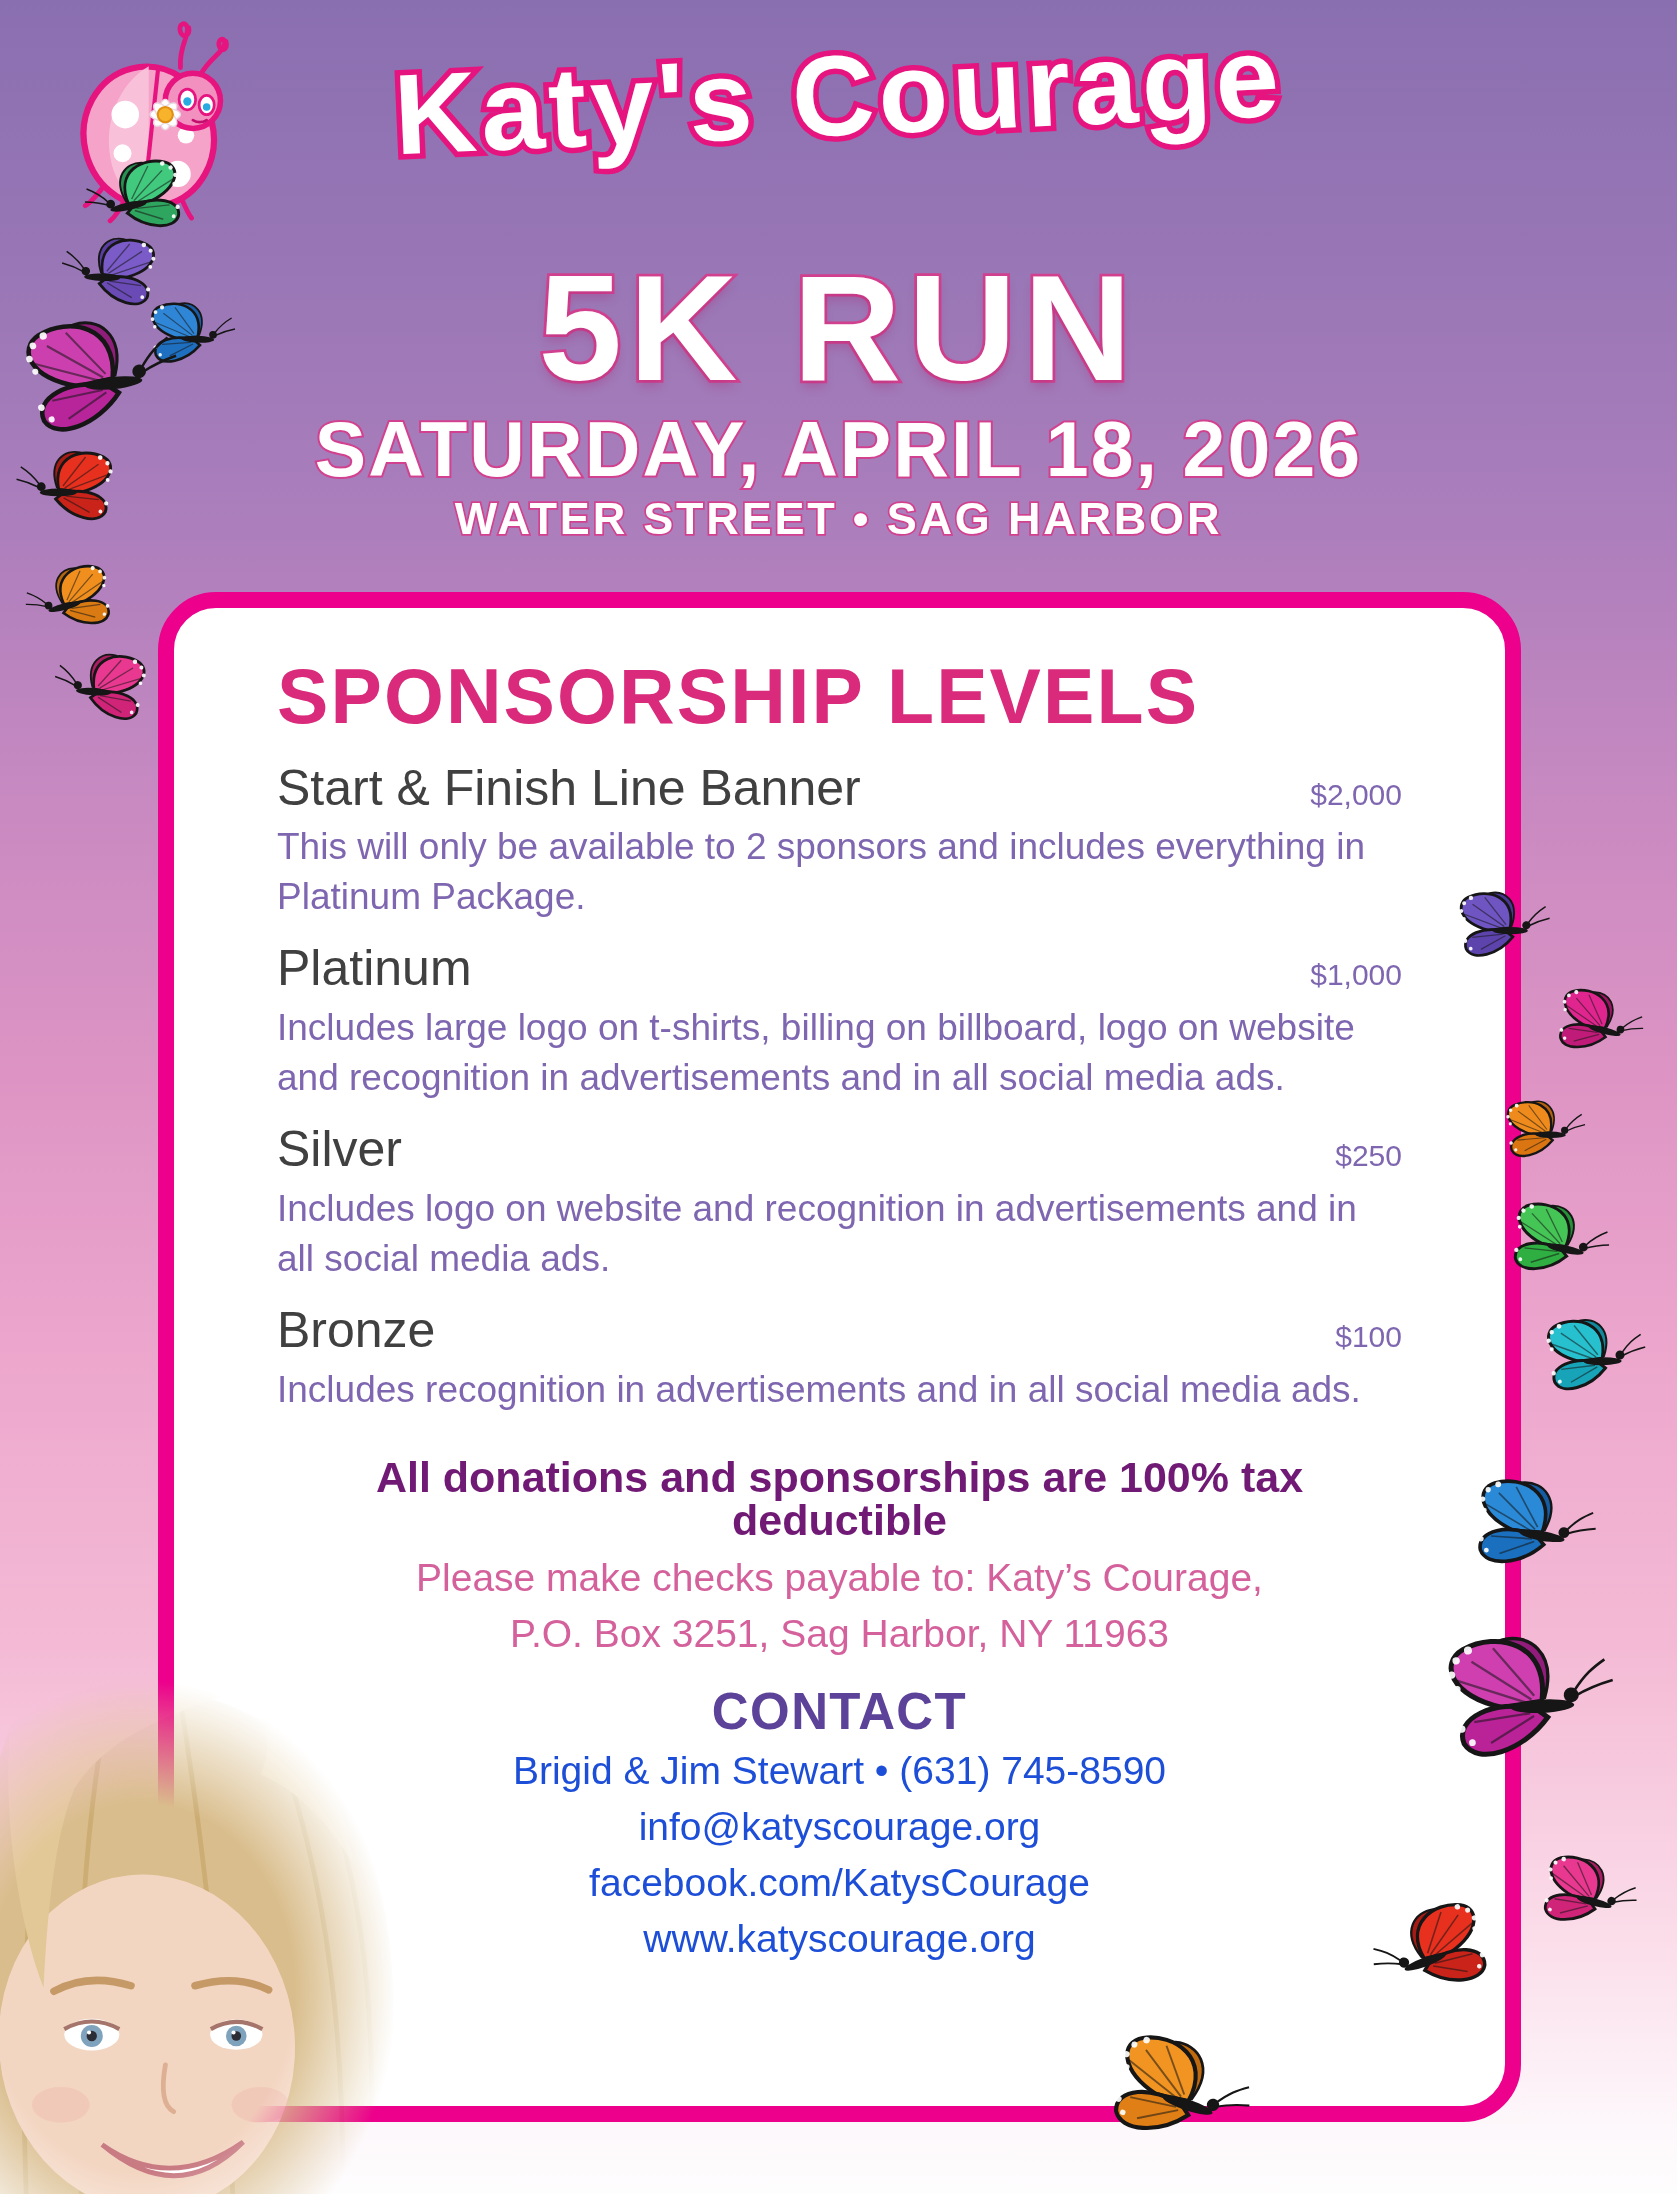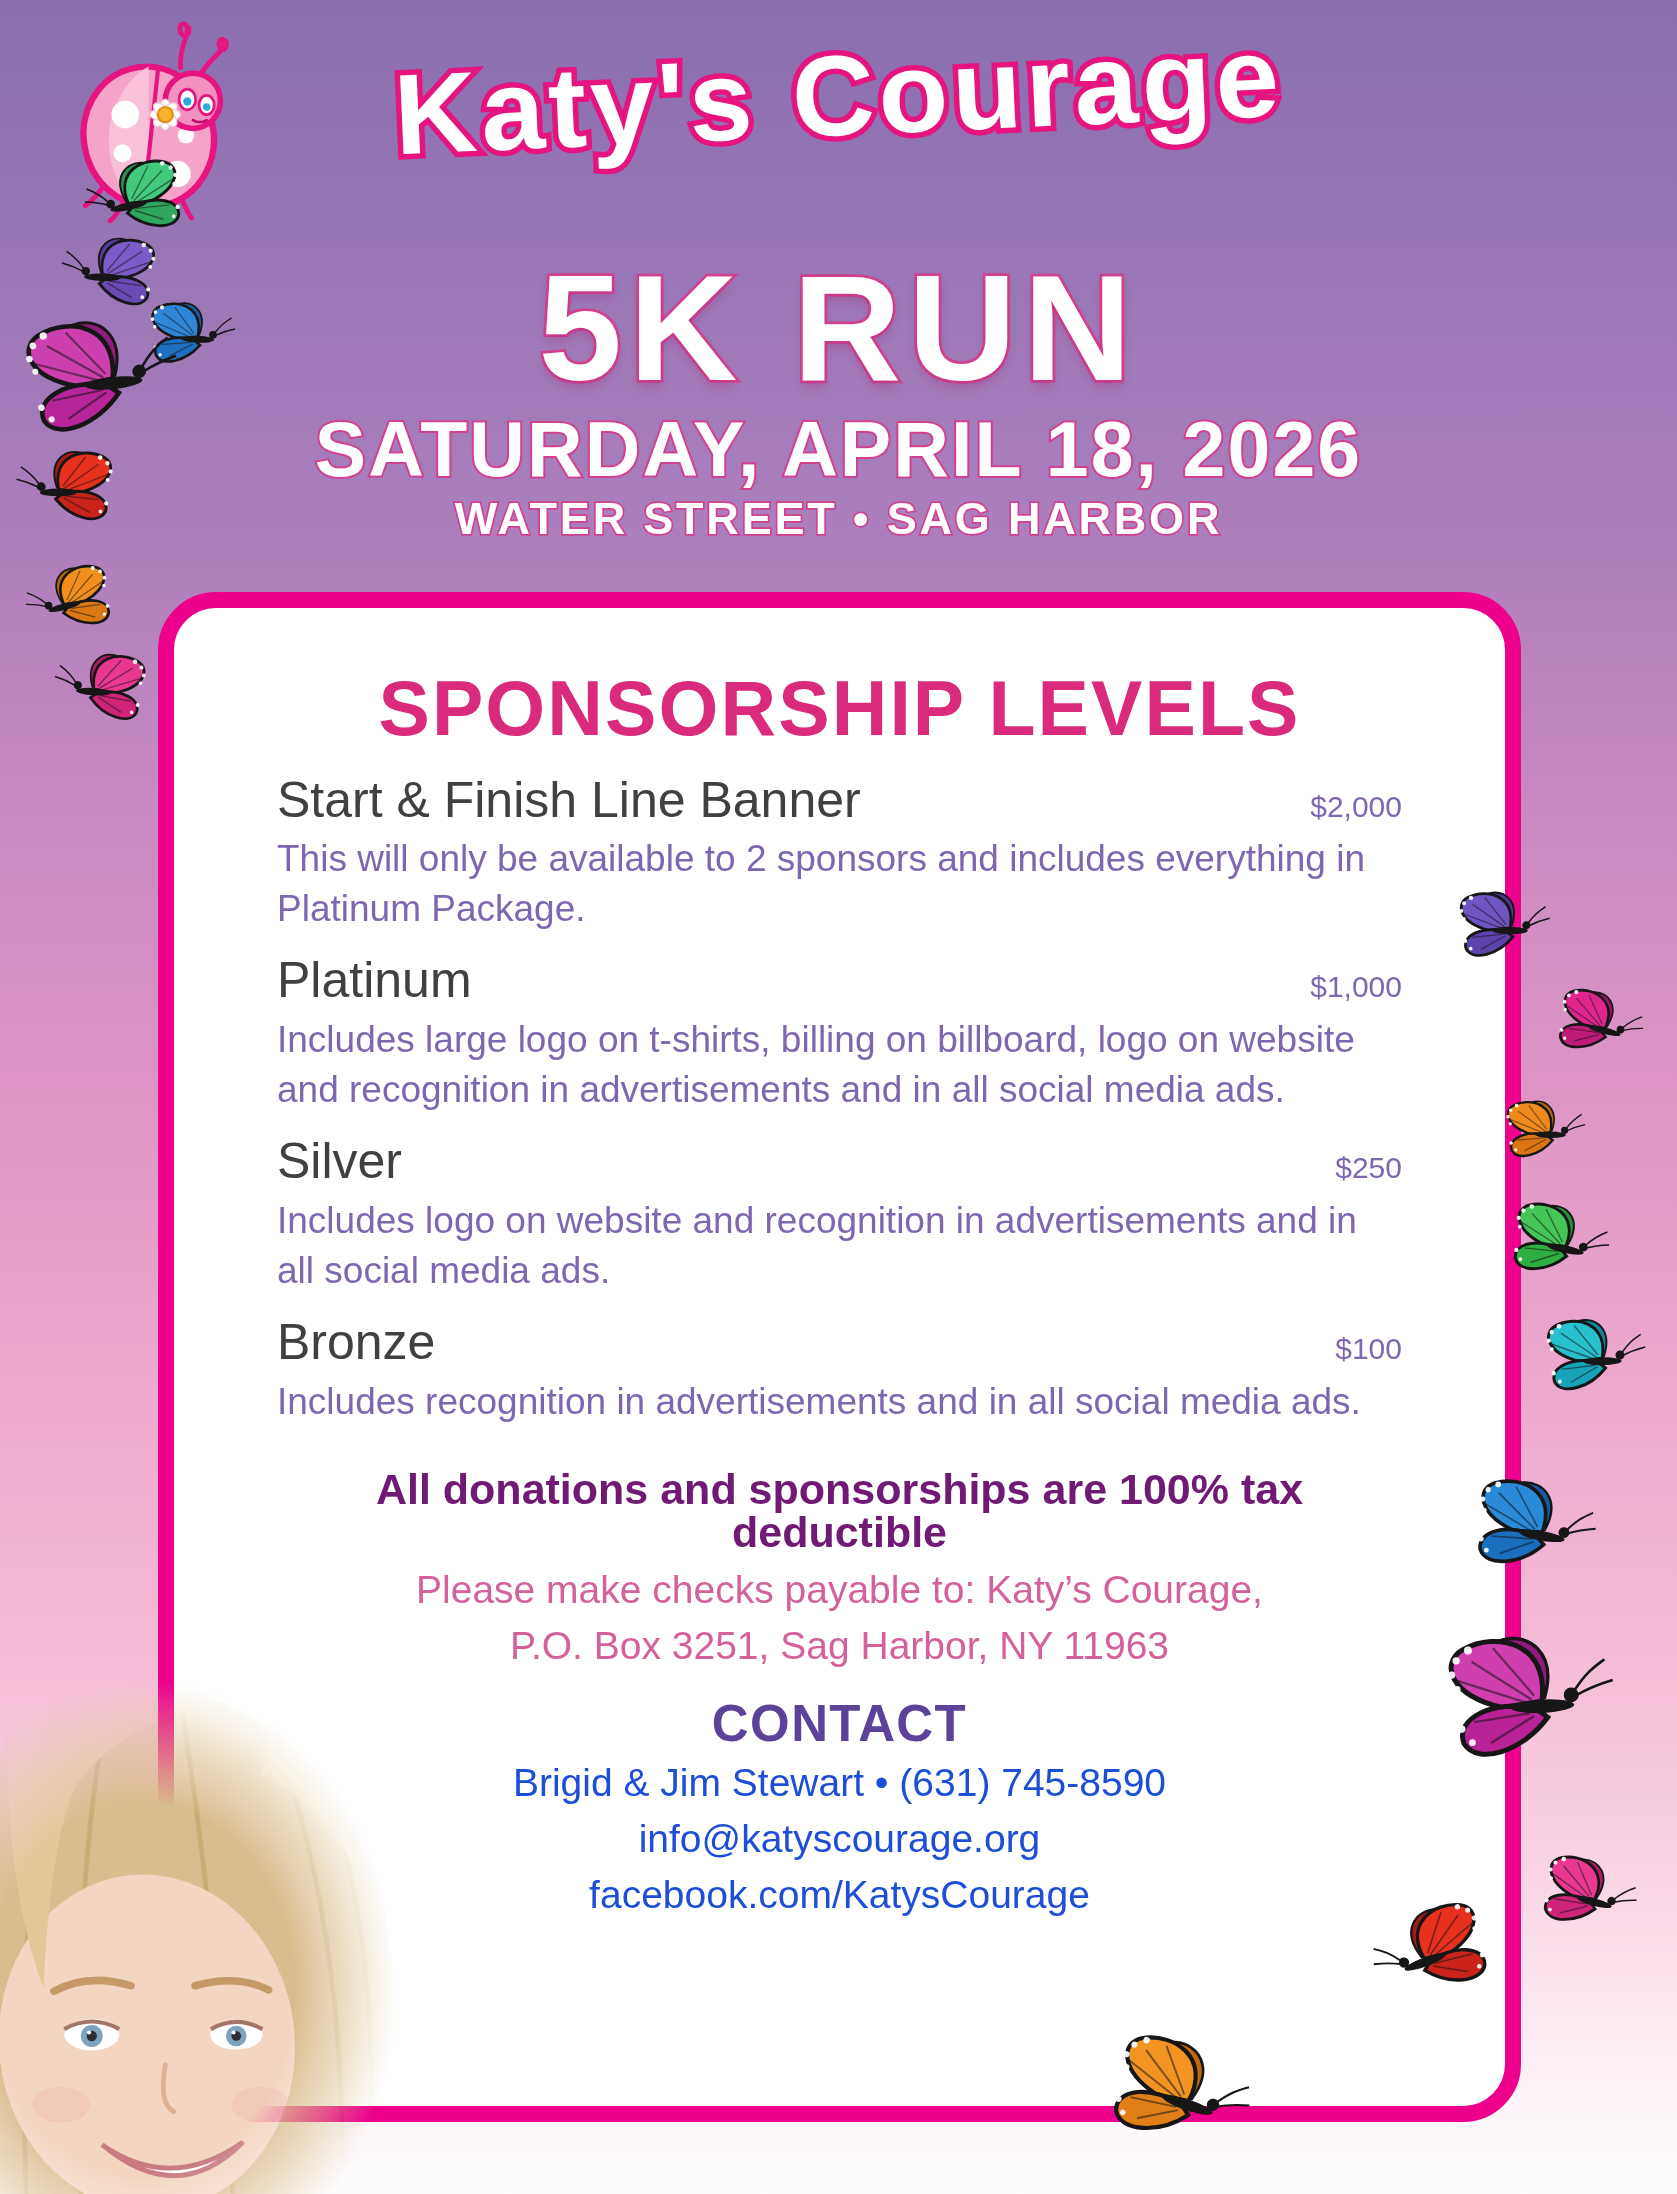--- a/index.html
+++ b/index.html
@@ -34,22 +34,22 @@
     -webkit-text-stroke:3.4px #d2418f;paint-order:stroke fill;
   }
 
   
   .panel{
     left:158px;top:592px;width:1363px;height:1530px;box-sizing:border-box;
     background:#fff;border:16.5px solid #ec008c;border-radius:58px;
     padding:50px 103px 0 103px;z-index:3;
   }
   .panel-title{
-    text-align:center;font-size:77px;line-height:1.0;font-weight:bold;
-    color:#da2a7b;letter-spacing:2.1px;margin:12px;
+    font-size:77px;line-height:1.0;font-weight:bold;
+    color:#da2a7b;letter-spacing:2.1px;margin:0;
   }
   .level{margin-top:20.7px;}
   .level.first{margin-top:27.5px;}
   .level-head{display:flex;justify-content:space-between;align-items:baseline;}
   .level-name{font-size:50px;line-height:1.0;font-weight:normal;color:#404040;}
   .level-price{font-size:30px;color:#7e66b0;}
   .level-desc{margin-top:9.6px;font-size:37px;line-height:1.36;color:#7e66b0;max-width:1095px;}
 
   .tax-line{margin-top:41px;text-align:center;font-size:43px;line-height:1.0;font-weight:bold;color:#701a75;}
   .checks{margin-top:8.3px;text-align:center;font-size:39px;line-height:1.42;color:#d4619c;}
@@ -187,20 +187,21 @@
     <div class="checks">
       <div>Please make checks payable to: Katy’s Courage,</div>
       <div>P.O. Box 3251, Sag Harbor, NY 11963</div>
     </div>
 
     <div class="contact-title">CONTACT</div>
     <div class="contact-lines">
       <div>Brigid &amp; Jim Stewart • (631) 745-8590</div>
       <div>info@katyscourage.org</div>
       <div>facebook.com/KatysCourage</div>
+      <div>www.katyscourage.org</div>
     </div>
   </div>
 
   <svg class="bf" style="left:83px;top:155px;--c1:#41c97e;--c2:#2fa65f;--c3:#279152;transform:rotate(-6deg)" width="117" height="88" viewBox="0 0 120 90">
       <use href="#bfly"></use>
     </svg>
   <svg class="bf" style="left:59px;top:231px;--c1:#7a5bc7;--c2:#6a4ab4;--c3:#5a3da0;transform:rotate(8deg)" width="114" height="85" viewBox="0 0 120 90">
       <use href="#bfly"></use>
     </svg>
   <svg class="bf" style="left:134px;top:296px;--c1:#2f86d6;--c2:#1f6fc0;--c3:#1a5da6;transform:rotate(-4deg) scaleX(-1)" width="103" height="78" viewBox="0 0 120 90">

